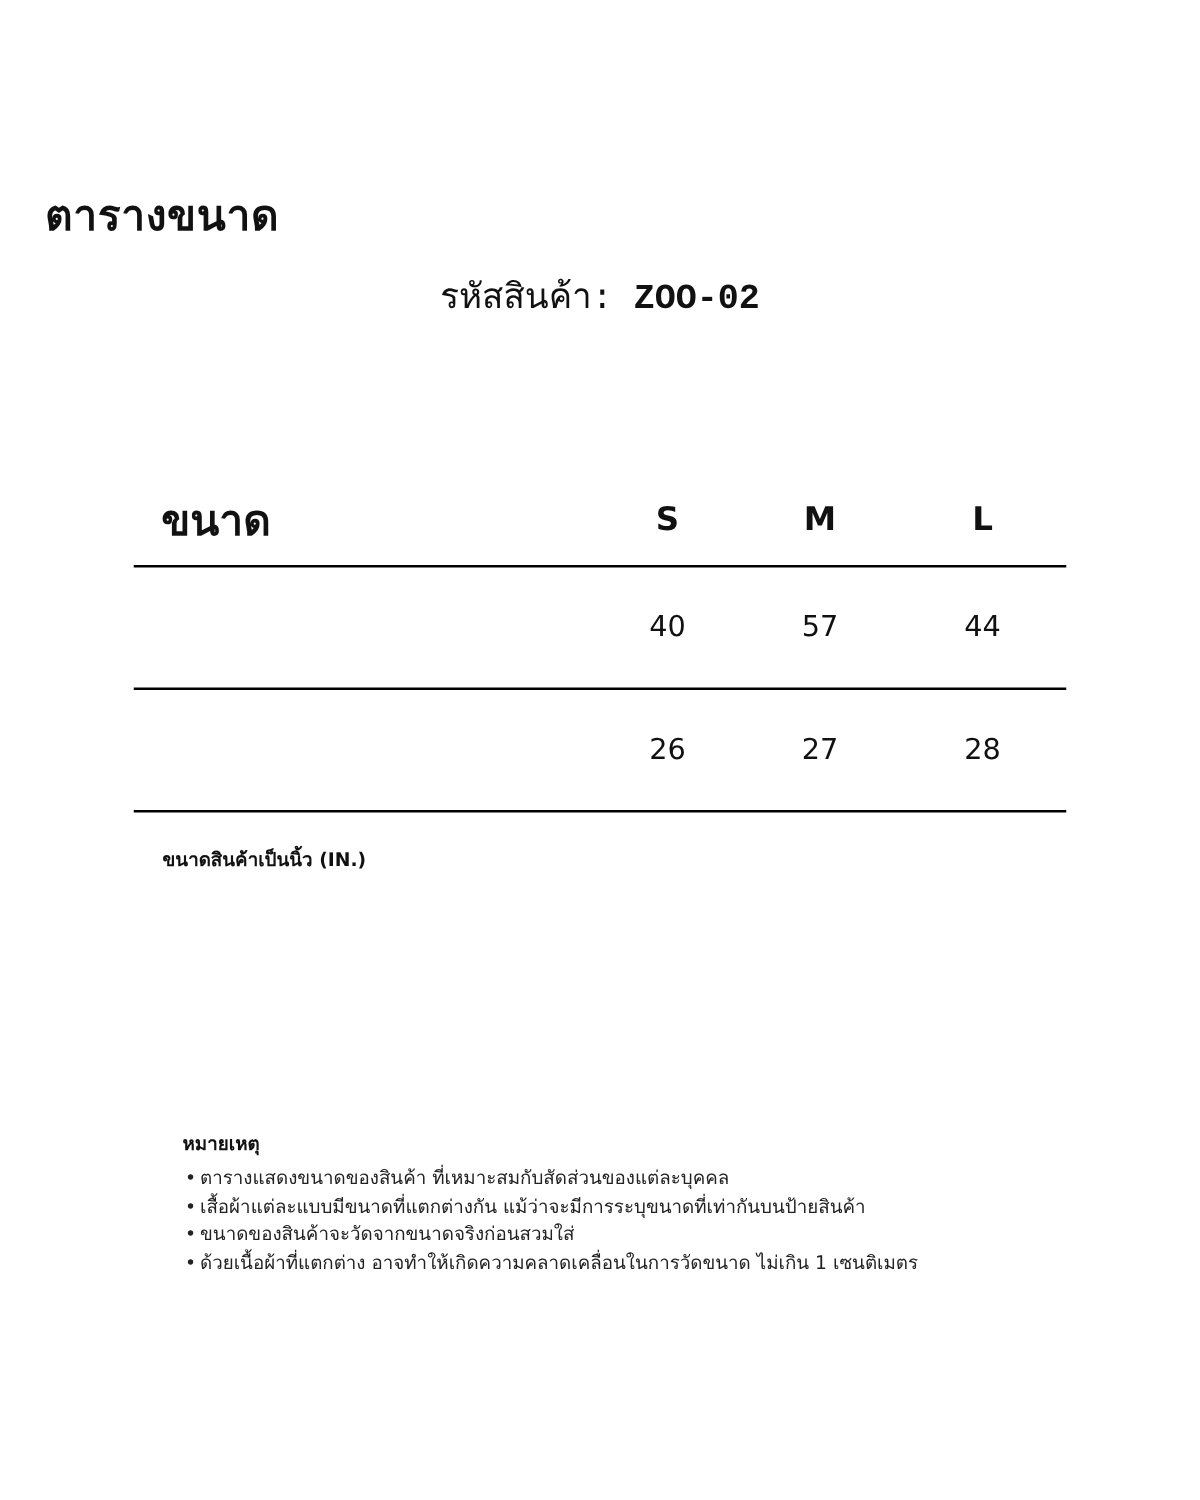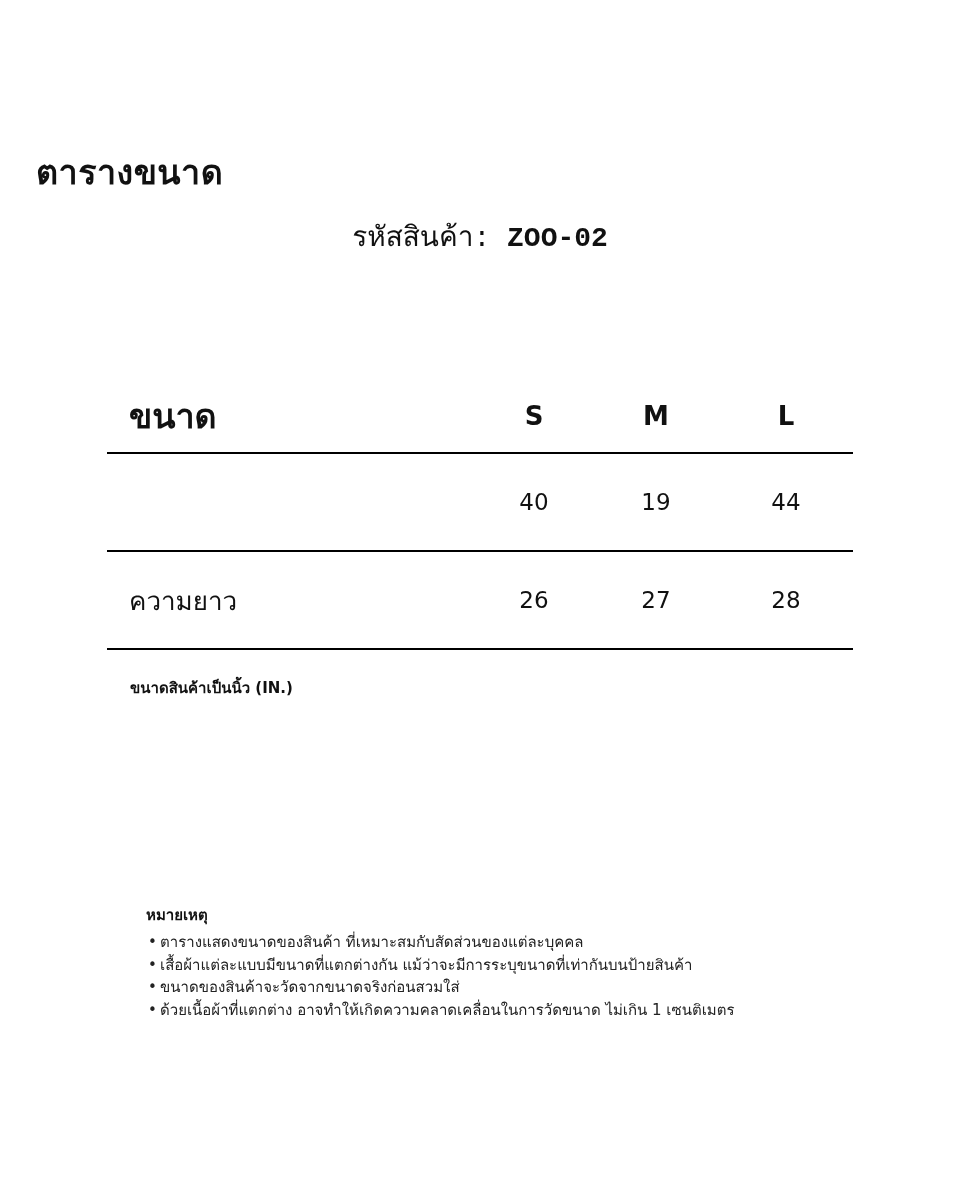--- a/index.html
+++ b/index.html
@@ -39,25 +39,24 @@
 
 <div class="table">
   <div class="row header">
     <div class="cell label">ขนาด</div>
     <div class="cell num c-s">S</div>
     <div class="cell num c-m">M</div>
     <div class="cell num c-l">L</div>
   </div>
   <div class="row">
     <div class="cell num c-s">40</div>
-    <div class="cell num c-m">19</div>
+    <div class="cell num c-m">57</div>
     <div class="cell num c-l">44</div>
   </div>
   <div class="row">
-    <div class="cell label">ความยาว</div>
     <div class="cell num c-s">26</div>
     <div class="cell num c-m">27</div>
     <div class="cell num c-l">28</div>
   </div>
 </div>
 
 <div class="unit-note">ขนาดสินค้าเป็นนิ้ว (IN.)</div>
 
 <div class="notes">
   <div class="notes-title">หมายเหตุ</div>

